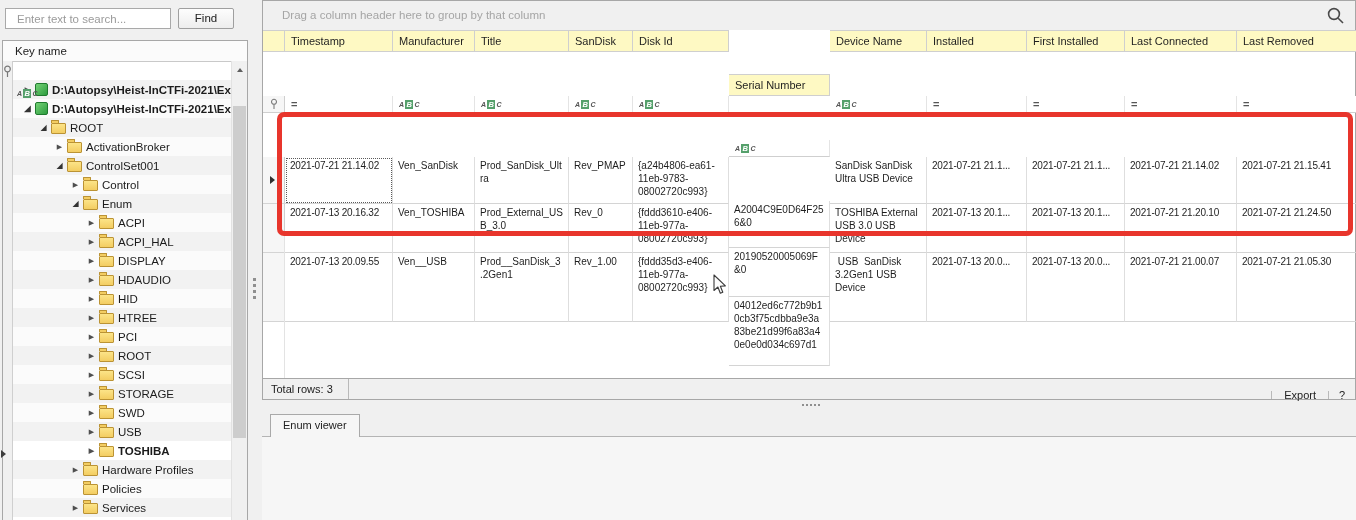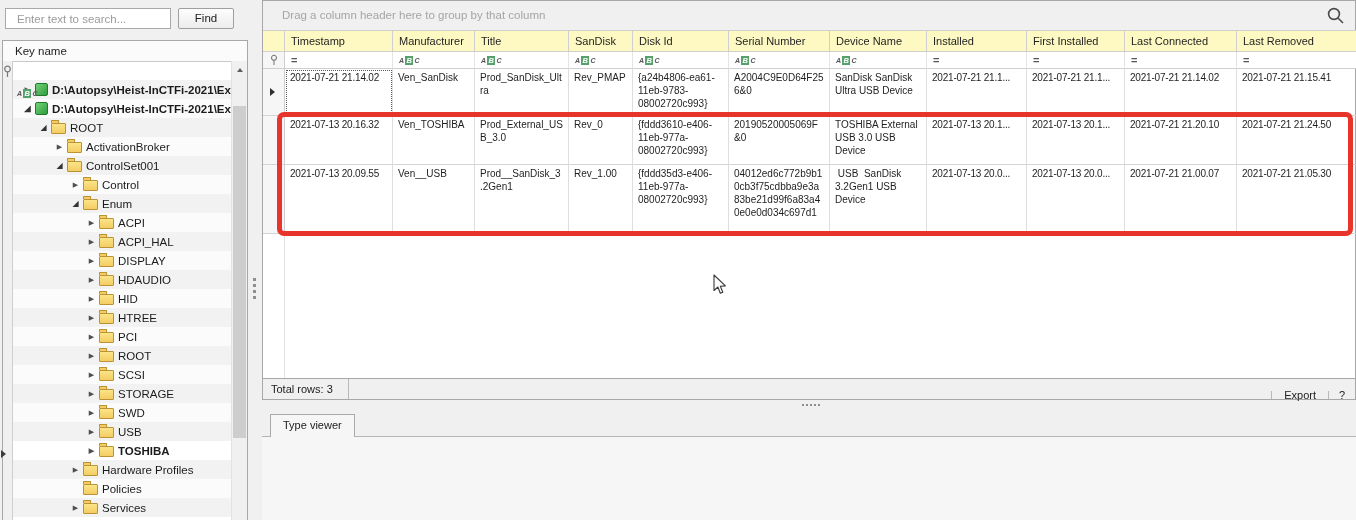--- a/index.html
+++ b/index.html
@@ -76,21 +76,21 @@
   .dcell.ind{background:#f6f6f6;border-right:1px solid #cfcfcf;padding:0;position:relative;}
   .nowrap{white-space:nowrap;letter-spacing:-0.2px;}
   .focus-cell{outline:1px dotted #5a5a5a;outline-offset:-2px;}
   .r0{height:47px;}.r1{height:49px;}.r2{height:69px;}
   .rowarrow{position:absolute;left:7px;top:19px;width:0;height:0;border-top:4px solid transparent;
        border-bottom:4px solid transparent;border-left:5px solid #2f2f2f;}
   .ind-cont{position:absolute;left:21px;top:233px;width:1px;height:146px;background:#e3e3e3;}
   
   .w-ind{width:22px;flex:none;}.w-ts{width:108px;flex:none;}.w-man{width:82px;flex:none;}
   .w-title{width:94px;flex:none;}.w-ver{width:64px;flex:none;}.w-disk{width:96px;flex:none;}
-  .w-ser{width:101px;flex:none;}.w-dev{width:97px;flex:none;}.w-inst{width:100px;flex:none;}
+  .w-ser{width:101px;flex:none;margin-top:44px;}.w-dev{width:97px;flex:none;}.w-inst{width:100px;flex:none;}
   .w-finst{width:98px;flex:none;}.w-lconn{width:112px;flex:none;}.w-lrem{width:120px;flex:none;}
   .gstatus{position:absolute;left:0;right:0;bottom:0;height:21px;background:#f0f0f0;border-top:1px solid #a7a7a7;
        display:flex;align-items:stretch;font-size:11px;box-sizing:border-box;}
   .total-box{width:86px;border-right:1px solid #b9b9b9;display:flex;align-items:center;padding-left:8px;
        box-sizing:border-box;color:#222;}
   .gs-spacer{flex:1;}
   .export-btn,.help-btn{border-left:1px solid #b9b9b9;display:flex;align-items:center;color:#222;cursor:default;margin-top:12px;}
   .export-btn{padding:0 12px;}
   .help-btn{width:26px;justify-content:center;}
 
@@ -407,21 +407,21 @@
       <div class="export-btn">Export</div>
       <div class="help-btn">?</div>
     </div>
   </div>
 
   <div class="h-splitter">
     <div class="hdots"></div>
   </div>
 
   <div class="bottom-strip">
-    <div class="tab">Type viewer</div>
+    <div class="tab">Enum viewer</div>
   </div>
   <div class="bottom-content"></div>
 
   <div class="red-rect"></div>
   <div class="cursor">
     <svg width="15" height="22" viewBox="0 0 15 22">
       <path d="M2 1 L2 16.5 L5.9 13 L8.3 19.3 L10.8 18.3 L8.4 12.2 L13.4 11.9 Z" fill="#fdfdfd" stroke="#3a3a3a" stroke-width="1.1" stroke-linejoin="round"></path>
     </svg>
   </div>
 

